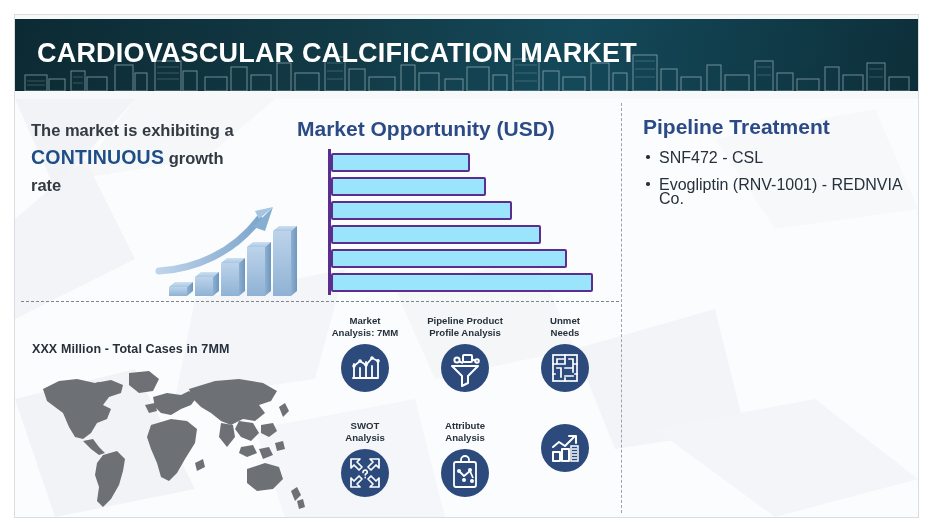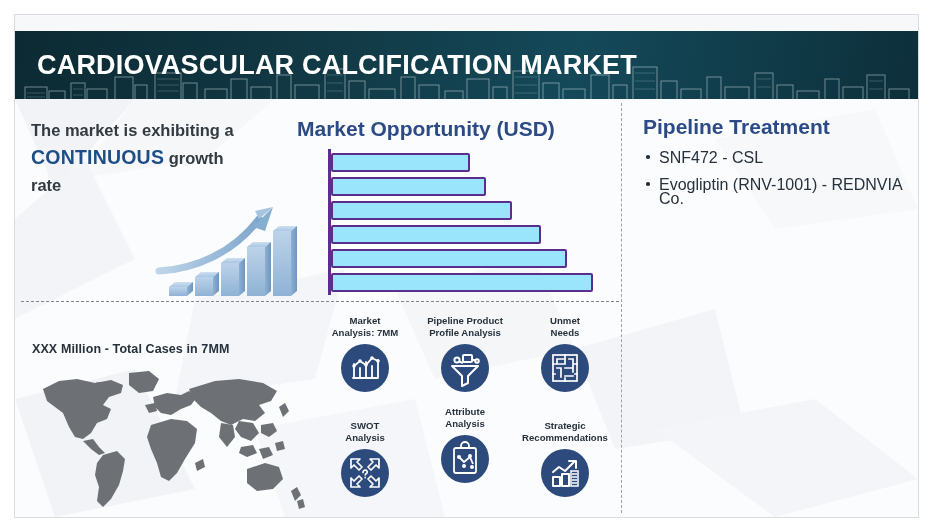--- a/index.html
+++ b/index.html
@@ -15,21 +15,21 @@
   .card{
     position:absolute;left:14px;top:14px;width:905px;height:504px;
     background:#f7f8fa;
     border:1px solid #d9dde2;
     box-sizing:border-box;
     overflow:hidden;
   }
 
   
   .header{
-    position:absolute;left:0;top:16px;width:903px;height:72px;
+    position:absolute;left:0;top:4px;width:903px;height:72px;
     background:linear-gradient(100deg,#0c2a33 0%,#123b47 38%,#14495a 62%,#0d2f3a 100%);
     overflow:hidden;
   }
   .header-title{
     position:absolute;left:22px;top:19px;
     color:#ffffff;
     font-size:27px;
     font-weight:bold;
     letter-spacing:0.2px;
     white-space:nowrap;
@@ -430,43 +430,41 @@
               <path d="M38 38h-9l3-3-5-5 3-3 5 5 3-3z"></path>
             </g>
             <g stroke="#ffffff" stroke-width="1.7" fill="none" stroke-linecap="round">
               <path d="M22 23.5c0-1.6 1.2-2.6 2.6-2.3 1.1.2 1.8 1.1 1.6 2.1-.2 1.2-1.6 1.5-1.9 2.6"></path>
               <path d="M24.2 28.4v.2"></path>
             </g>
           </svg>
         </div>
       </div>
 
-      <div class="icon-cell" style="left:100px;top:91px;">
+      <div class="icon-cell" style="left:100px;top:105px;">
         <div class="icon-label">Attribute
 Analysis</div>
         <div class="icon-circle">
           <svg width="48" height="48" viewBox="0 0 48 48">
             <g stroke="#ffffff" stroke-width="1.8" fill="none" stroke-linejoin="round">
               <rect x="13" y="13" width="22" height="25" rx="2"></rect>
               <path d="M20 13v-2a4 4 0 018 0v2"></path>
               <path d="M18 22l5 5 6-5 3 7"></path>
             </g>
             <g fill="#ffffff">
               <circle cx="18" cy="22" r="2"></circle>
                   <circle cx="29" cy="21" r="2"></circle>
               <circle cx="23" cy="31" r="2"></circle>
                   <circle cx="31" cy="32" r="2"></circle>
             </g>
           </svg>
         </div>
       </div>
 
       <div class="icon-cell" style="left:200px;top:105px;">
-        <div class="icon-label">Strategic
-Recommendations</div>
         <div class="icon-circle">
           <svg width="48" height="48" viewBox="0 0 48 48">
             <g stroke="#ffffff" stroke-width="2" fill="none" stroke-linecap="round" stroke-linejoin="round">
               <path d="M12 23l6-5 6 4 10-10"></path>
               <path d="M28 12h7v7"></path>
               <rect x="12" y="28" width="7" height="9"></rect>
               <rect x="21" y="25" width="7" height="12"></rect>
             </g>
             <g stroke="#ffffff" stroke-width="1.5" fill="none">
               <rect x="30" y="22" width="7" height="15"></rect>

